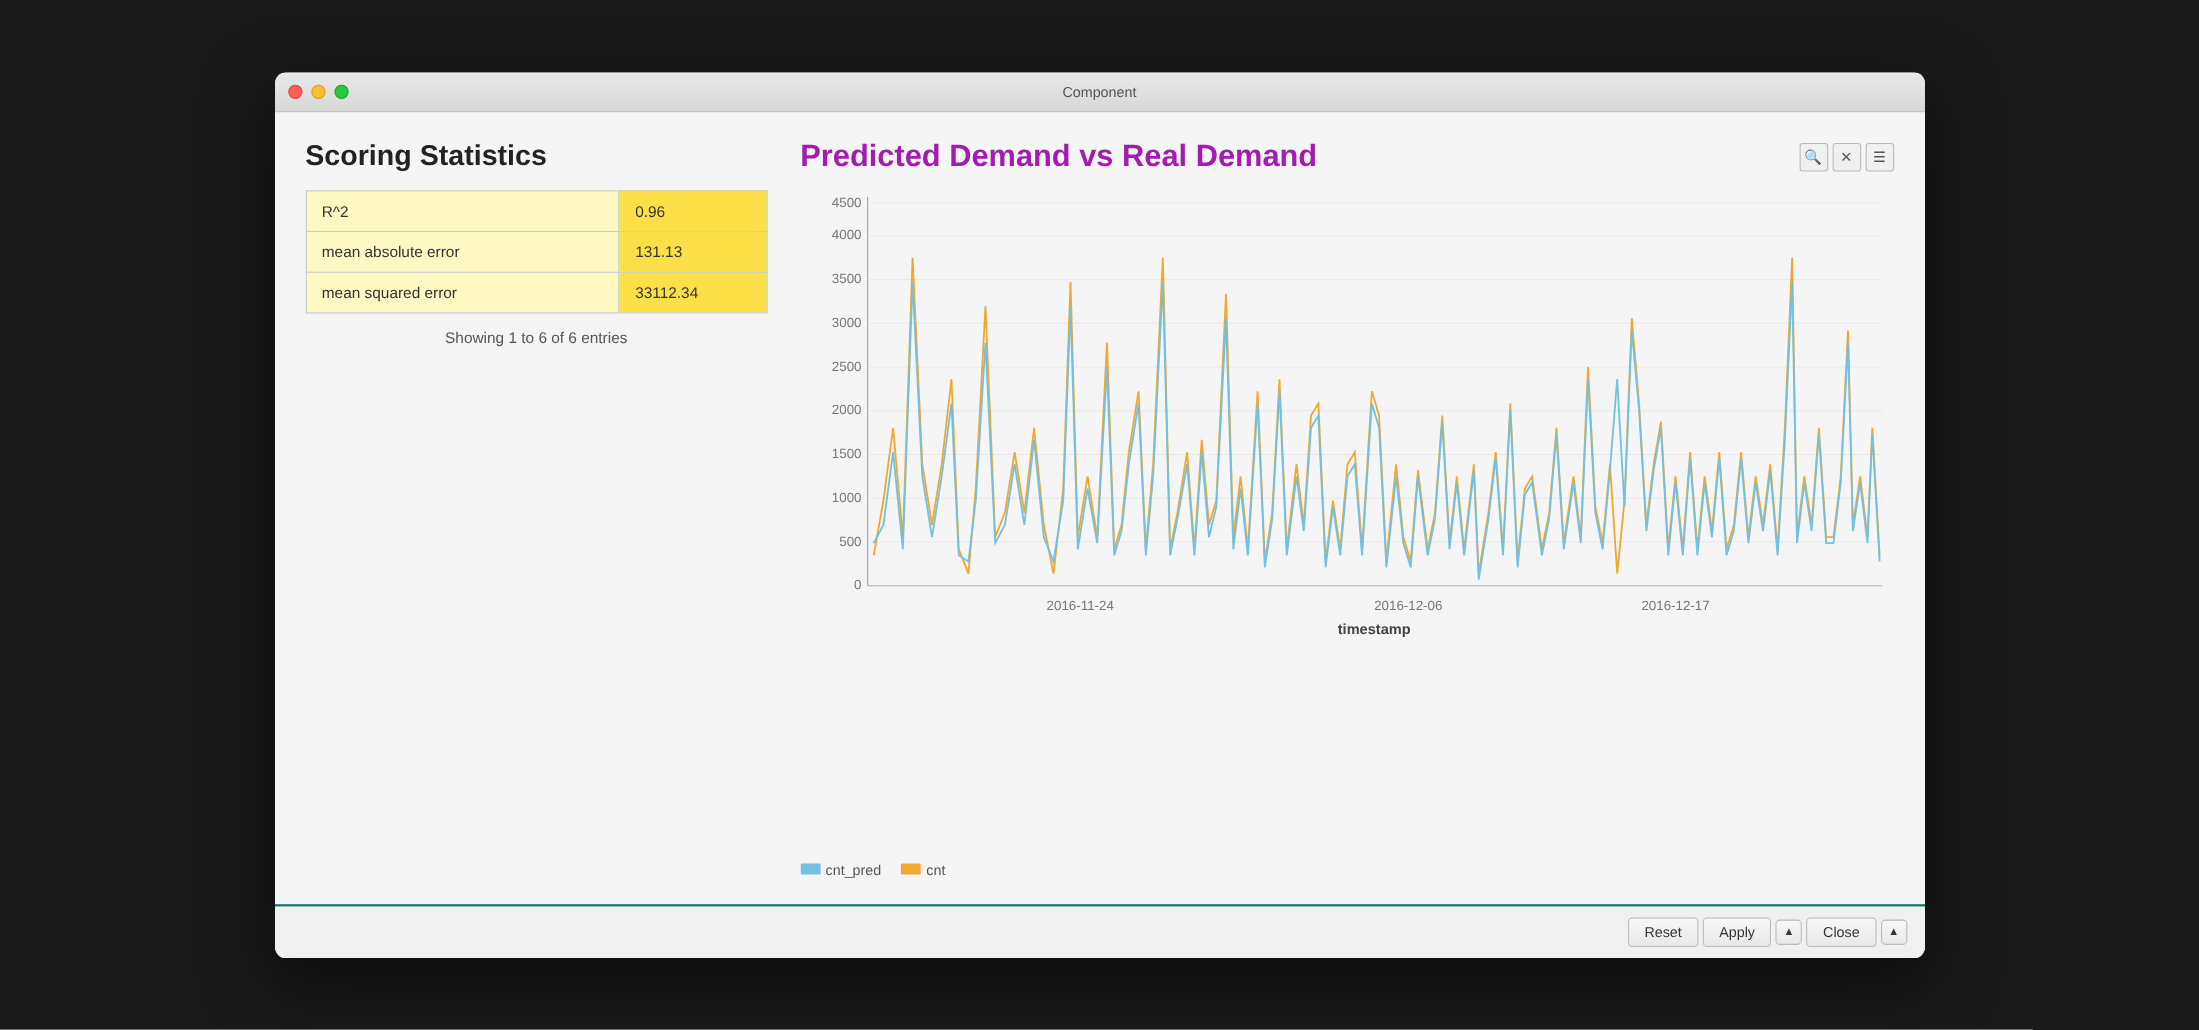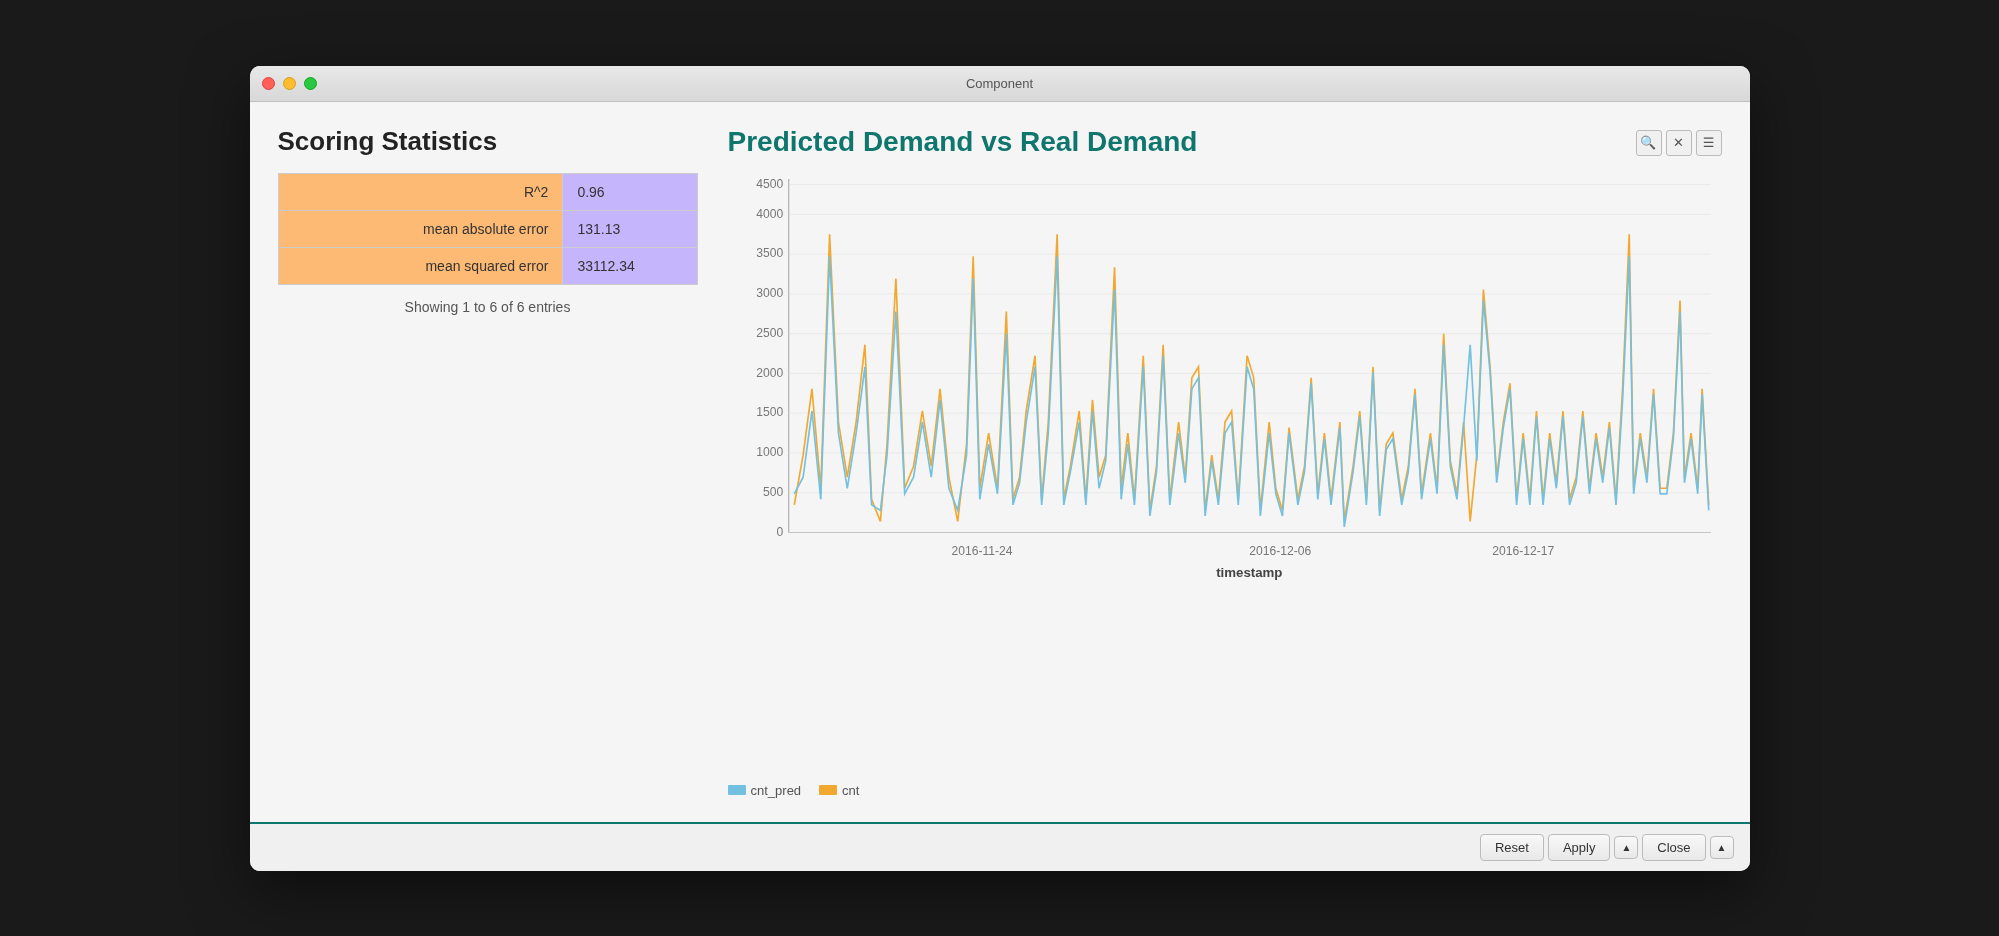--- a/index.html
+++ b/index.html
@@ -75,44 +75,43 @@
       border-collapse: collapse;
       border: 1px solid #ccc;
       font-size: 14px;
     }
     .stats-table td {
       padding: 10px 14px;
       border: 1px solid #ccc;
       color: #333;
     }
     .stats-table td:first-child {
-      background: #fdba74;
+      background: #fef9c3;
       width: 68%;
-      text-align: right;
     }
     .stats-table td:last-child {
-      background: #c4b5fd;
+      background: #fde047;
       width: 32%;
     }
     .showing-text {
       text-align: center;
       font-size: 14px;
       color: #555;
       margin-top: 14px;
     }
     .chart-header {
       display: flex;
       align-items: flex-start;
       justify-content: space-between;
       margin-bottom: 4px;
     }
     .chart-title {
       font-size: 28px;
       font-weight: 600;
-      color: #0f766e;
+      color: #a21caf;
     }
     .chart-icons {
       display: flex;
       gap: 4px;
       margin-top: 4px;
     }
     .chart-icon-btn {
       width: 26px;
       height: 26px;
       border: 1px solid #bbb;

